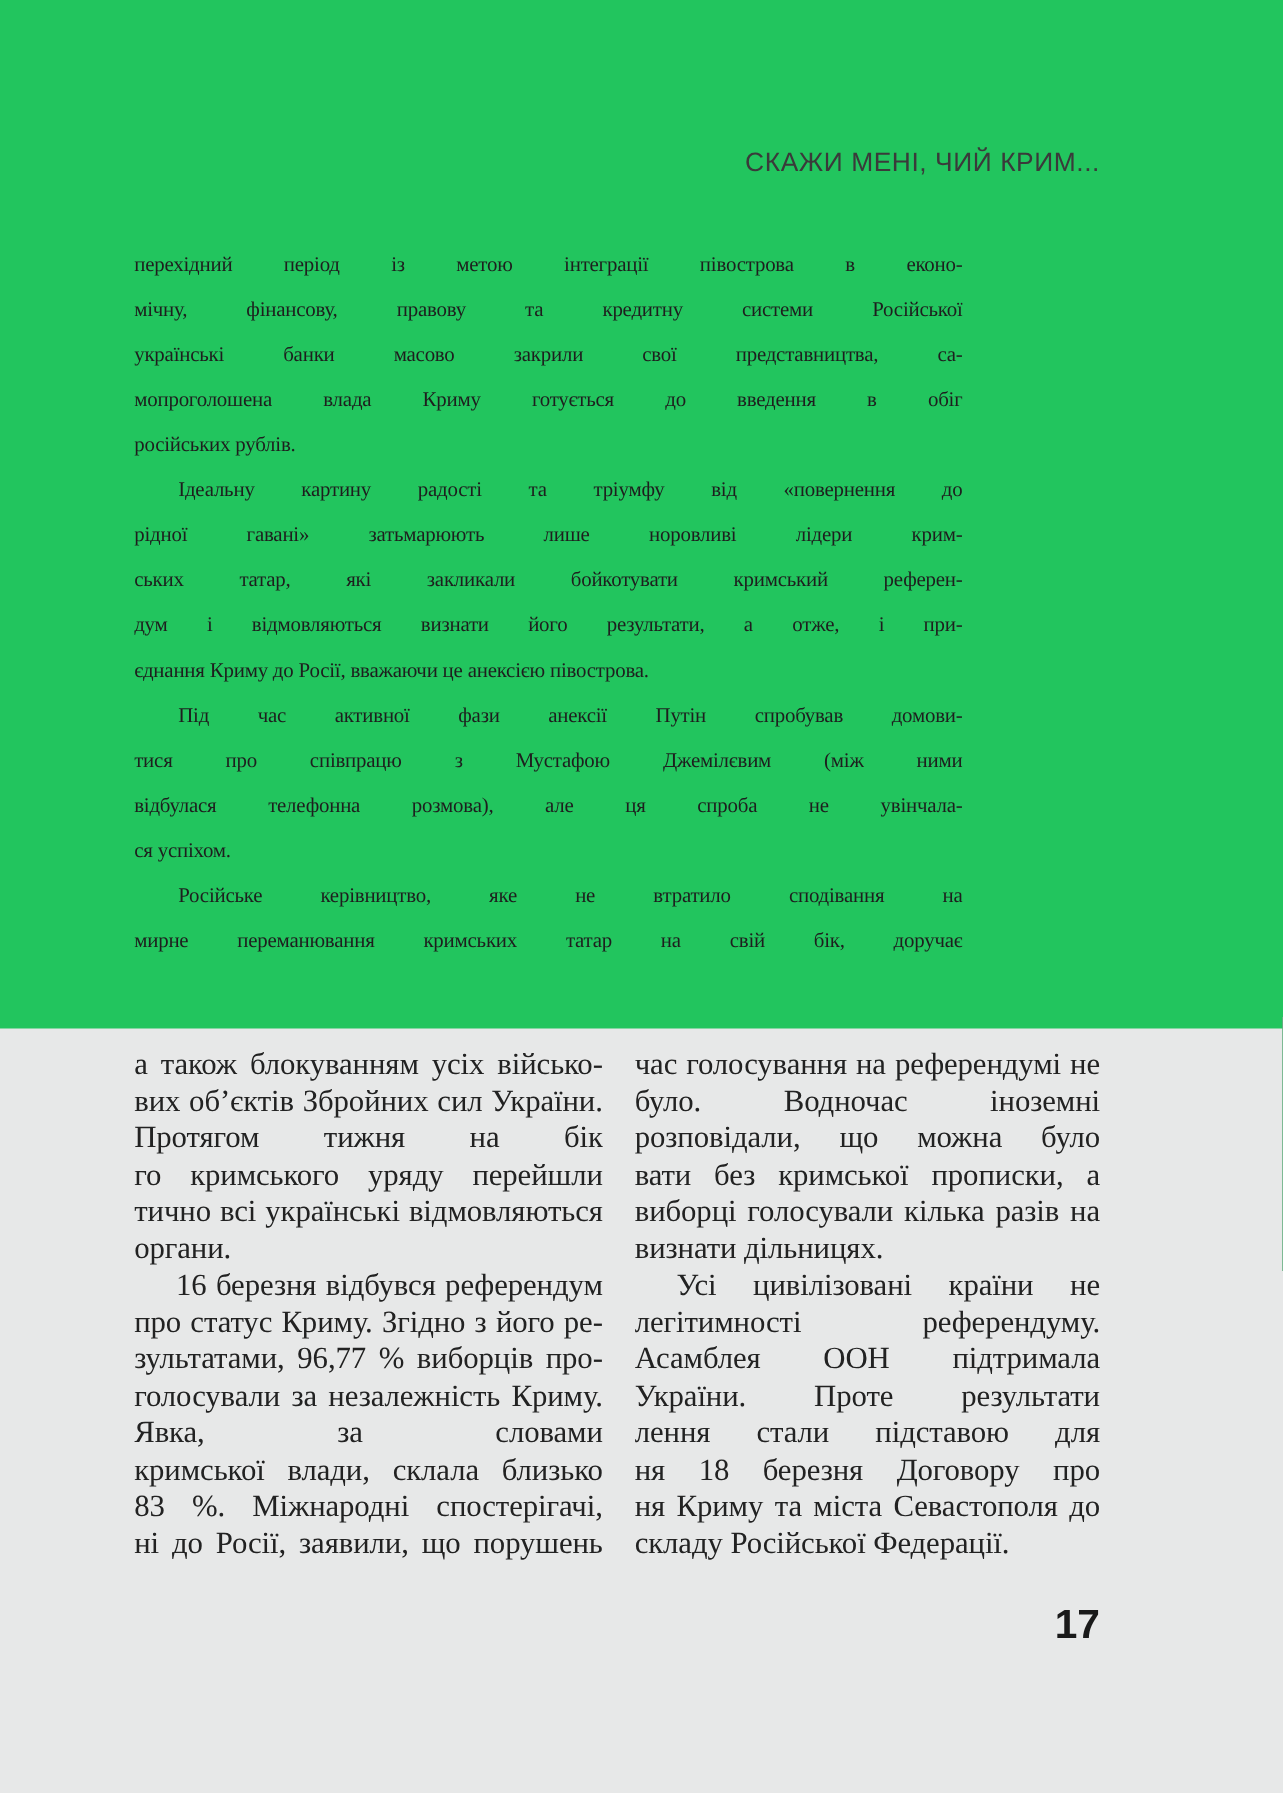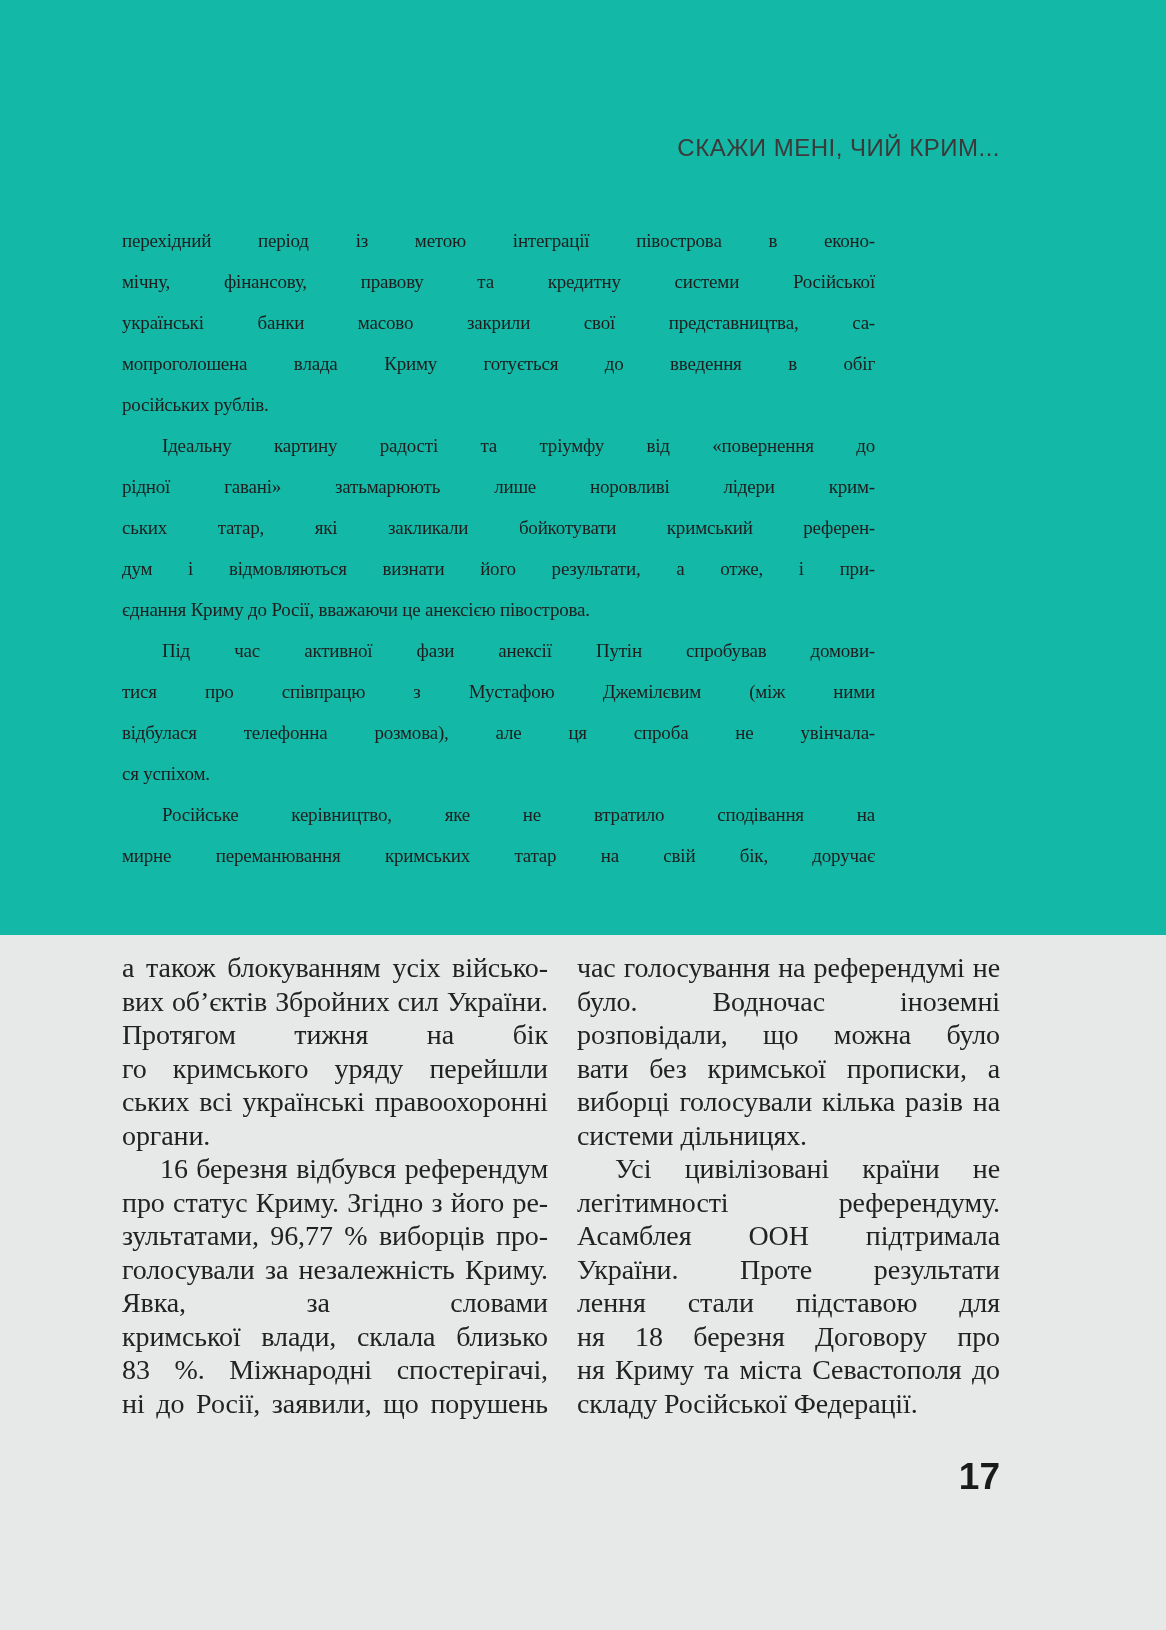--- a/index.html
+++ b/index.html
@@ -1,19 +1,19 @@
 <!DOCTYPE html>
 <html><head>
 <meta charset="utf-8">
 <style>
   html,body { margin:0; padding:0; background:#9a9a9a; }
   .page {
     position:relative;
     width:1166px; height:1630px;
-    background:#14b8a6;
+    background:#22c55e;
     overflow:hidden;
     font-family:"Liberation Serif","DejaVu Serif",serif;
     color:#1e1e1e;
     margin:0 auto;
   }
   .running-head {
     position:absolute; left:122px; top:134px; width:878px;
     text-align:right;
     font-family:"Liberation Sans","DejaVu Sans",sans-serif;
     font-size:24px; letter-spacing:0.5px;
@@ -88,42 +88,42 @@
       </div>
     </div>
 
   <div class="footnote-panel">
     <div class="fn-col" id="fn-col-1">
         <div class="para">
           <div class="line">а також блокуванням усіх військо-</div>
           <div class="line">вих об’єктів Збройних сил України.</div>
           <div class="line">Протягом тижня на бік маріонетково-</div>
           <div class="line">го кримського уряду перейшли прак-</div>
-          <div class="line">ських всі українські правоохоронні</div>
+          <div class="line">тично всі українські відмовляються</div>
           <div class="line lastline">органи.</div>
         </div>
         <div class="para">
           <div class="line indent">16 березня відбувся референдум</div>
           <div class="line">про статус Криму. Згідно з його ре-</div>
           <div class="line">зультатами, 96,77 % виборців про-</div>
           <div class="line">голосували за незалежність Криму.</div>
           <div class="line">Явка, за словами самопроголошеної</div>
           <div class="line">кримської влади, склала близько</div>
           <div class="line">83 %. Міжнародні спостерігачі, лояль-</div>
           <div class="line">ні до Росії, заявили, що порушень під</div>
         </div>
       </div>
     <div class="fn-col" id="fn-col-2">
         <div class="para">
           <div class="line">час голосування на референдумі не</div>
           <div class="line">було. Водночас іноземні журналісти</div>
           <div class="line">розповідали, що можна було голосу-</div>
           <div class="line">вати без кримської прописки, а деякі</div>
           <div class="line">виборці голосували кілька разів на</div>
-          <div class="line lastline">системи дільницях.</div>
+          <div class="line lastline">визнати дільницях.</div>
         </div>
         <div class="para">
           <div class="line indent">Усі цивілізовані країни не визнали</div>
           <div class="line">легітимності референдуму. Генеральна</div>
           <div class="line">Асамблея ООН підтримала цілісність</div>
           <div class="line">України. Проте результати волевияв-</div>
           <div class="line">лення стали підставою для підписан-</div>
           <div class="line">ня 18 березня Договору про входжен-</div>
           <div class="line">ня Криму та міста Севастополя до</div>
           <div class="line lastline">складу Російської Федерації.</div>

